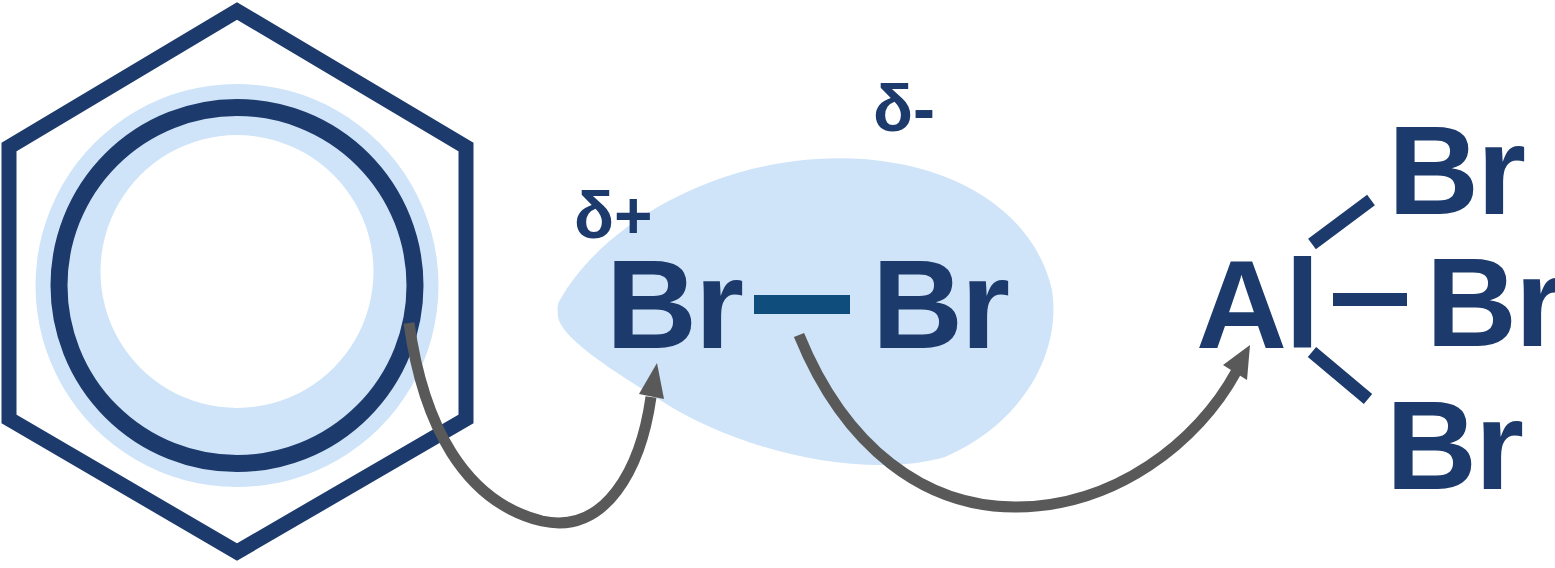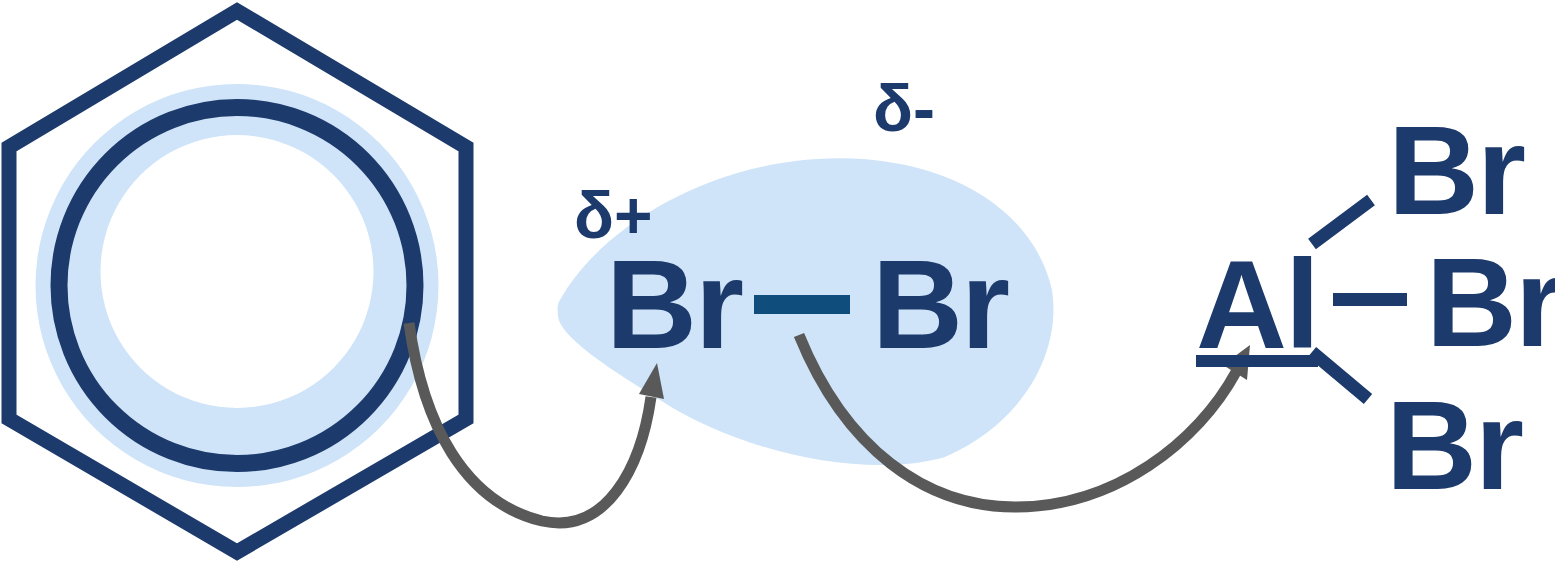--- a/index.html
+++ b/index.html
@@ -19,21 +19,21 @@
     white-space:nowrap;
     user-select:none;
   }
   .atom{font-size:126px;letter-spacing:-2px;}
   .delta{font-size:66px;letter-spacing:0;}
   
   #delta-plus   {left:574px; top:182px;}
   #delta-minus  {left:873px; top:75px;}
   #br-left      {left:606px; top:242px;}
   #br-right     {left:872px; top:242px;}
-  #al           {left:1196px;top:242px;text-decoration:underline;}
+  #al           {left:1196px;top:242px;}
   #br-top       {left:1388px;top:108px;}
   #br-mid       {left:1426px;top:240px;}
   #br-bottom    {left:1386px;top:383px;}
 </style>
 </head>
 <body>
 
 <div class="canvas">
 
   <svg class="layer" viewBox="0 0 1555 568" aria-hidden="true">

